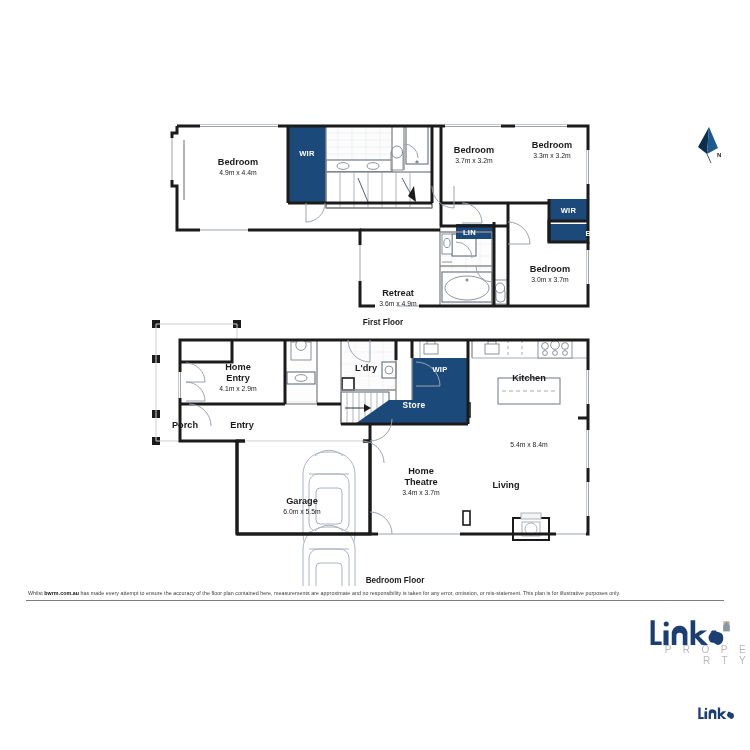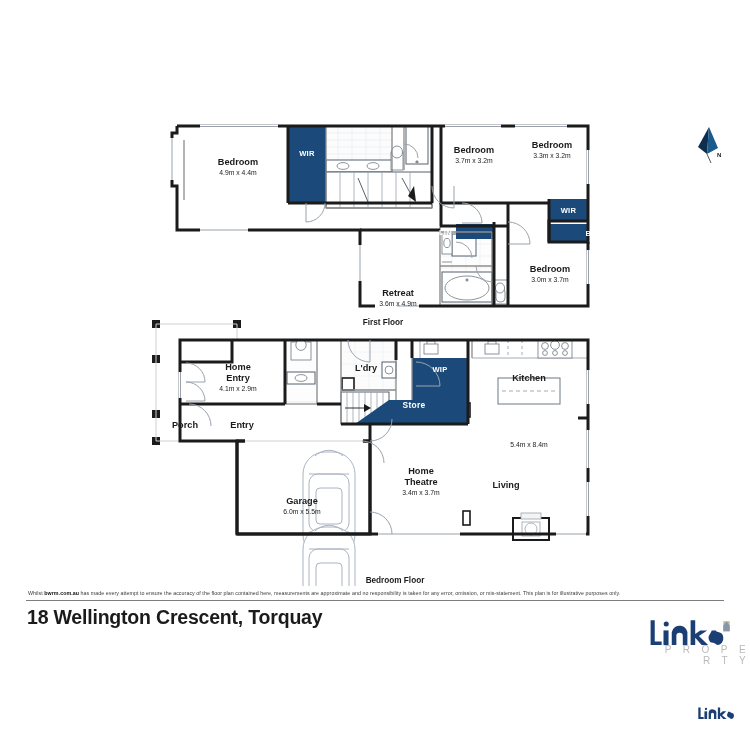--- a/index.html
+++ b/index.html
@@ -380,21 +380,21 @@
 </div>
 
 <div class="rm" style="left:358px;top:252px;width:80px;margin-top:36px;">
   <span class="n">Retreat</span>
   <span class="d">3.6m x 4.9m</span>
 </div>
 
 <div class="tag" style="left:288px;top:146px;width:38px;height:14px;">WIR</div>
 <div class="tag" style="left:549px;top:203px;width:39px;height:14px;">WIR</div>
 <div class="tag" style="left:549px;top:226px;width:39px;height:14px;padding-left:24px;">BIR</div>
-<div class="tag" style="left:432px;top:226px;width:27px;height:12px;">LIN</div>
+<div class="tag" style="left:456px;top:226px;width:27px;height:12px;">LIN</div>
 
 <div class="floorlabel" style="left:323px;top:318px;width:120px;">First Floor</div>
 
 <div class="rm" style="left:197px;top:362px;width:82px;">
   <span class="n">Home</span>
   <span class="n">Entry</span>
   <span class="d">4.1m x 2.9m</span>
 </div>
 
 <div class="rm" style="left:158px;top:420px;width:54px;">
@@ -436,21 +436,20 @@
 </div>
 
 <div class="floorlabel" style="left:330px;top:576px;width:130px;">Bedroom Floor</div>
 
 <div class="footer-wrap">
 
   <div class="disclaimer"><span>Whilst </span><b>bwrm.com.au</b><span> has made every attempt to ensure the accuracy of the floor plan contained here, measurements are approximate and no responsibility is taken for any error, omission, or mis-statement. This plan is for illustrative purposes only.</span></div>
 
   <div class="rule"></div>
 
-  <div class="addr">18 Wellington Crescent, Torquay</div>
 
   <svg class="logo" viewBox="0 0 200 100">
     <path d="M10 18 L10 72 L34 72 L34 64 L19 64 L19 18 Z" fill="#1b3f73"></path>
     <circle cx="44" cy="26" r="5.5" fill="#1b3f73"></circle>
     <path d="M38 40 L38 72 L49 72 L49 40 Z" fill="#1b3f73"></path>
     <path d="M56 40 L56 72 L66 72 L66 52 A 7 7 0 0 1 80 52 L80 72 L90 72 L90 50 A 16 16 0 0 0 56 44 Z" fill="#1b3f73"></path>
     <path d="M97 18 L97 72 L107 72 L107 56 L121 72 L135 72 L115 52 L133 40 L118 40 L107 48 L107 18 Z" fill="#1b3f73"></path>
     <path d="M140 46 A 16 16 0 0 0 140 66 A 22 22 0 0 1 155 72 A 14 14 0 0 0 168 56 C 168 40 152 46 152 40 L143 40 Z" fill="#1b3f73"></path>
     <path d="M168 20 L182 20 L182 42 L168 42 Z" fill="#c9b89a"></path>
     <path d="M168 30 L175 20 L182 30 L182 42 L168 42 Z" fill="#8a97a8"></path>

